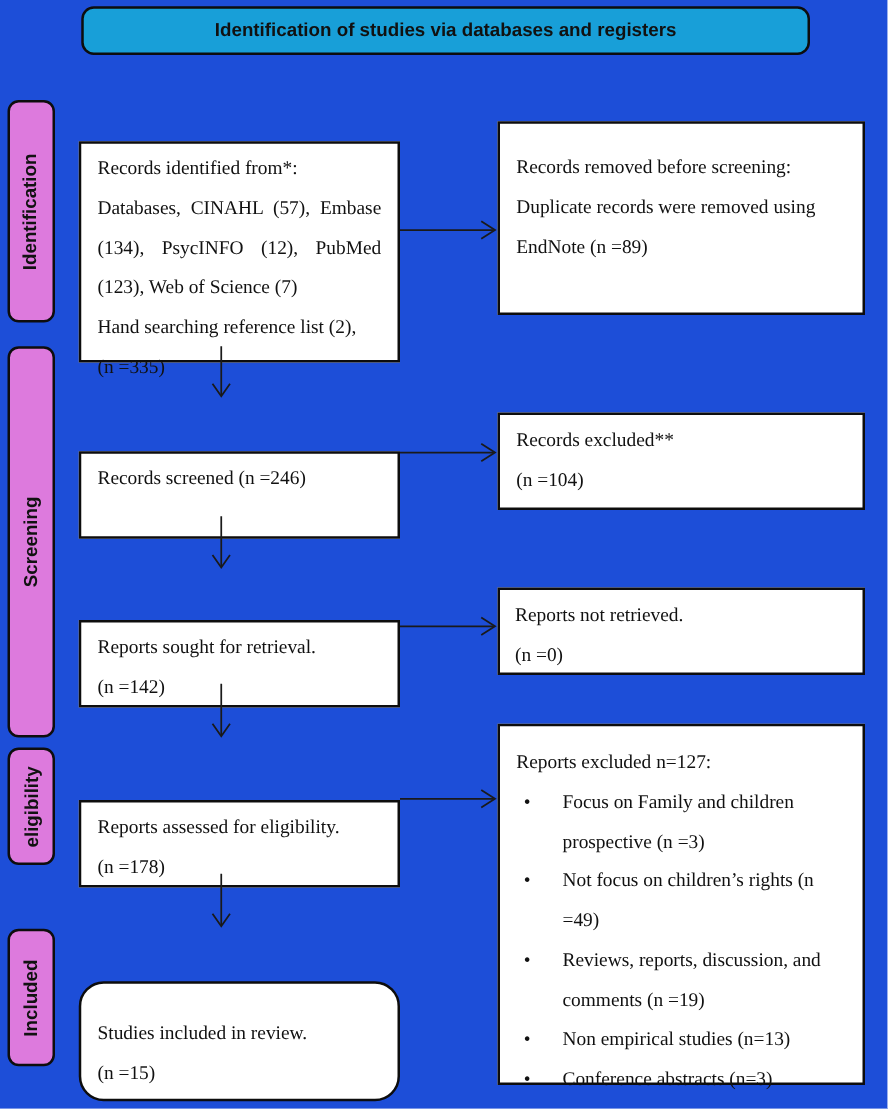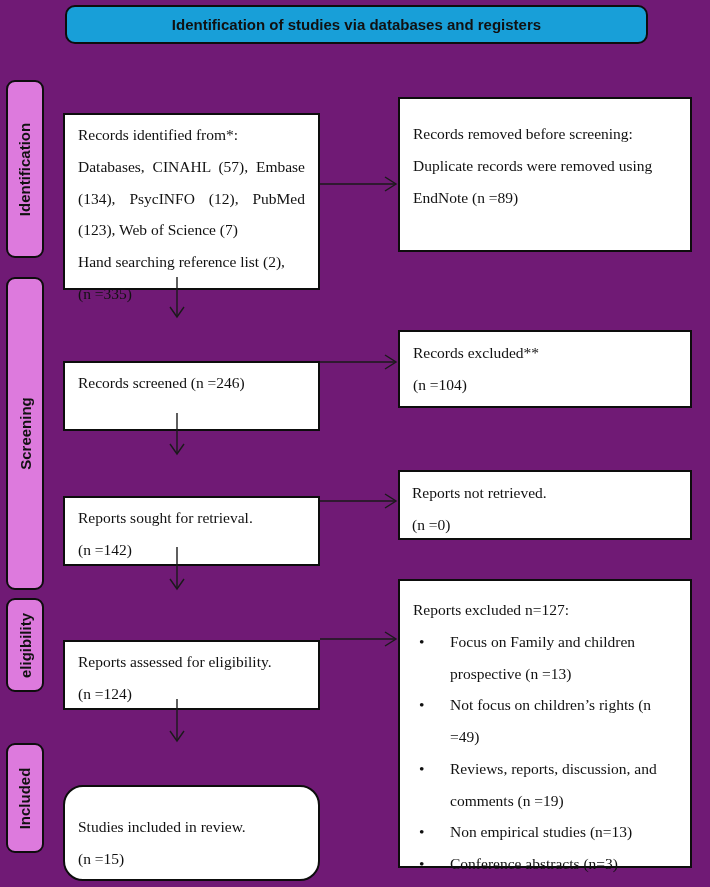--- a/index.html
+++ b/index.html
@@ -1,17 +1,17 @@
 <!DOCTYPE html>
 <html><head>
 <meta charset="utf-8">
 <style>
   html,body { margin:0; padding:0; background:#ffffff; }
   .canvas {
-    position:relative; width:710px; height:887px; background:#701a75;
+    position:relative; width:710px; height:887px; background:#1d4ed8;
     font-family:"Liberation Serif", serif; color:#111;
   }
   
   .banner {
     position:absolute; left:65px; top:5px; width:583px; height:39px;
     border:2px solid #0d0d0d; border-radius:10px;
     display:flex; align-items:center; justify-content:center;
     font-family:"Liberation Sans", sans-serif; font-weight:bold; font-size:15px;
     box-sizing:border-box;
   }
@@ -105,29 +105,29 @@
 (n =142)</div>
   </div>
 
   <div class="box col-right r3">
     <div class="txt">Reports not retrieved.
 (n =0)</div>
   </div>
 
   <div class="box col-left b4">
     <div class="txt">Reports assessed for eligibility.
-(n =124)</div>
+(n =178)</div>
   </div>
 
   <div class="box col-right r4">
     <div class="txt">Reports excluded n=127:</div>
     <ul class="bullets">
       <li>
           <span class="mark">•</span>
-          <span class="btxt">Focus on Family and children prospective (n =13)</span>
+          <span class="btxt">Focus on Family and children prospective (n =3)</span>
         </li>
       <li>
           <span class="mark">•</span>
           <span class="btxt">Not focus on children’s rights (n =49)</span>
         </li>
       <li>
           <span class="mark">•</span>
           <span class="btxt">Reviews, reports, discussion, and comments (n =19)</span>
         </li>
       <li>

